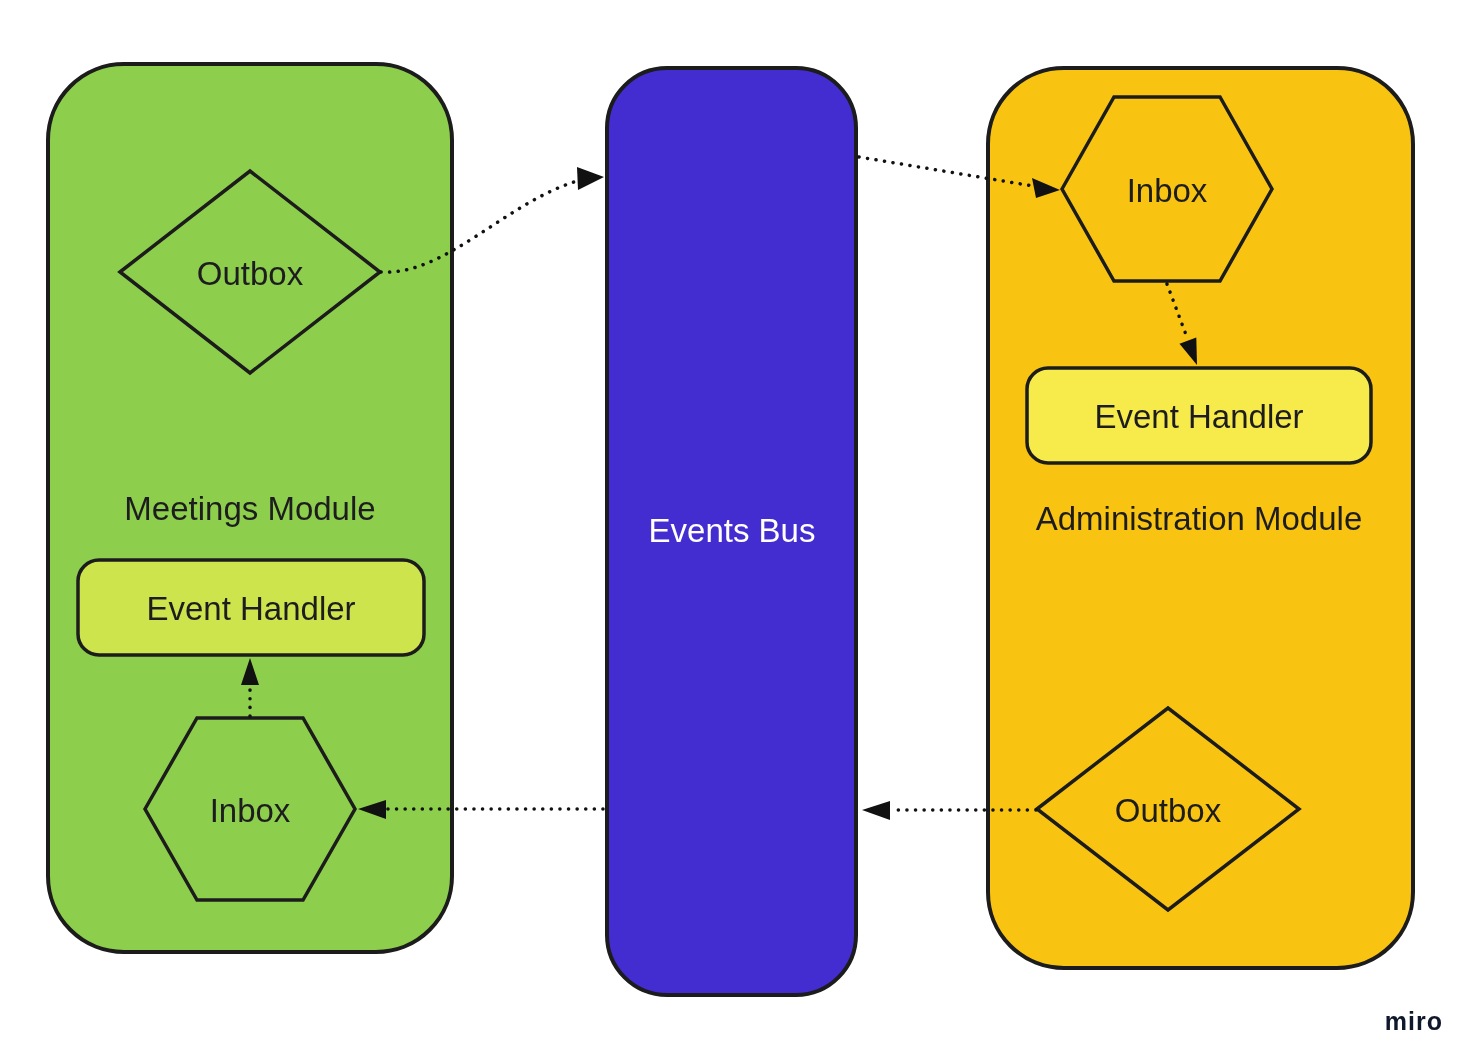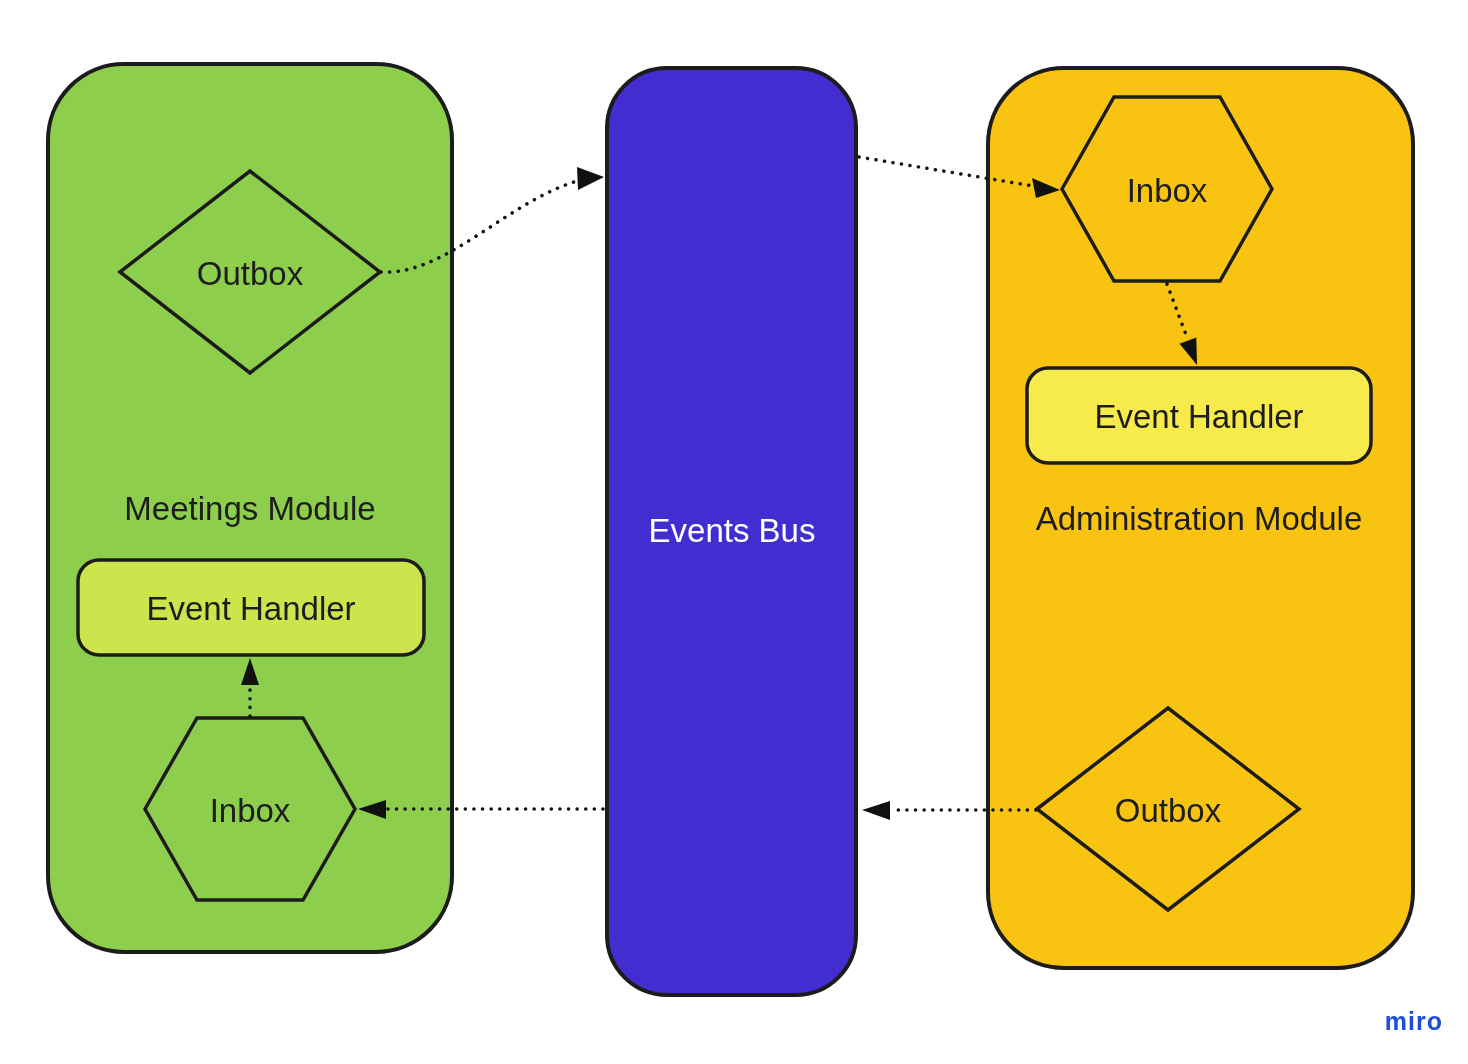--- a/index.html
+++ b/index.html
@@ -29,21 +29,21 @@
     stroke-linecap: round;
   }
   .arrowhead { fill: #111111; stroke: none; }
   .watermark {
     position: absolute;
     right: 25px;
     bottom: 28px;
     font-size: 25px;
     font-weight: bold;
     letter-spacing: 1px;
-    color: #1d4ed8;
+    color: #0f172a;
   }
 </style>
 </head>
 <body>
 
 <svg width="1468" height="1064" viewBox="0 0 1468 1064">
 
   <g>
     <rect class="module-rect" x="48" y="64" width="404" height="888" rx="76" ry="76" fill="#8dce4d"></rect>
 

